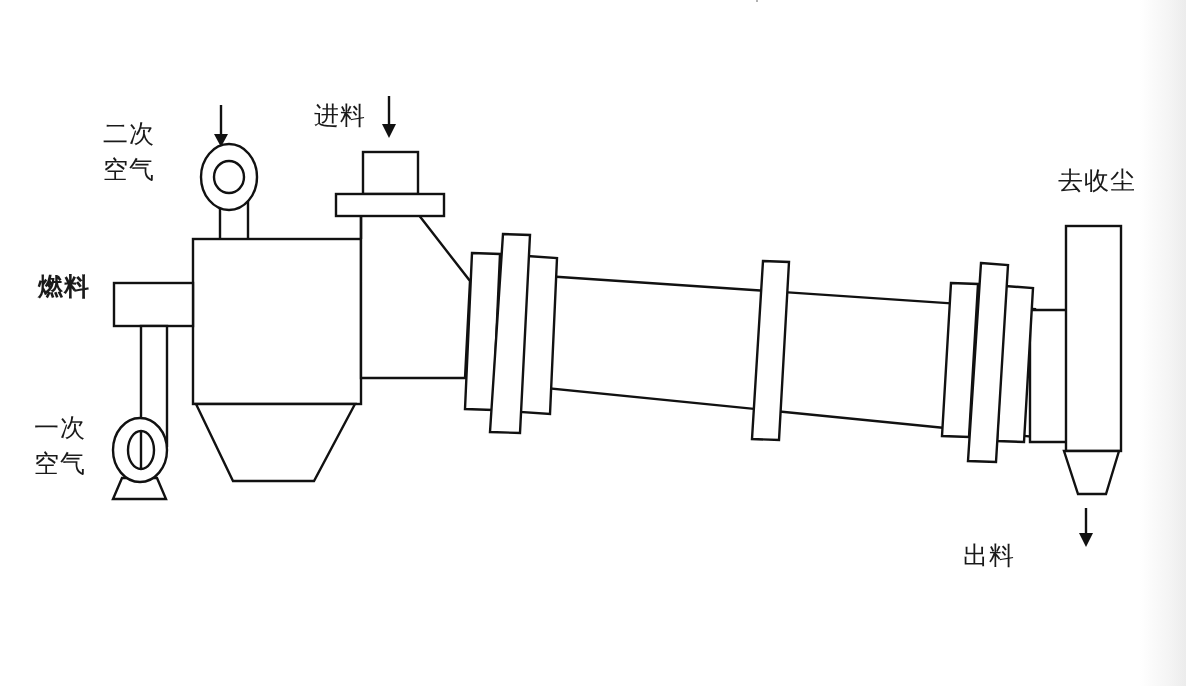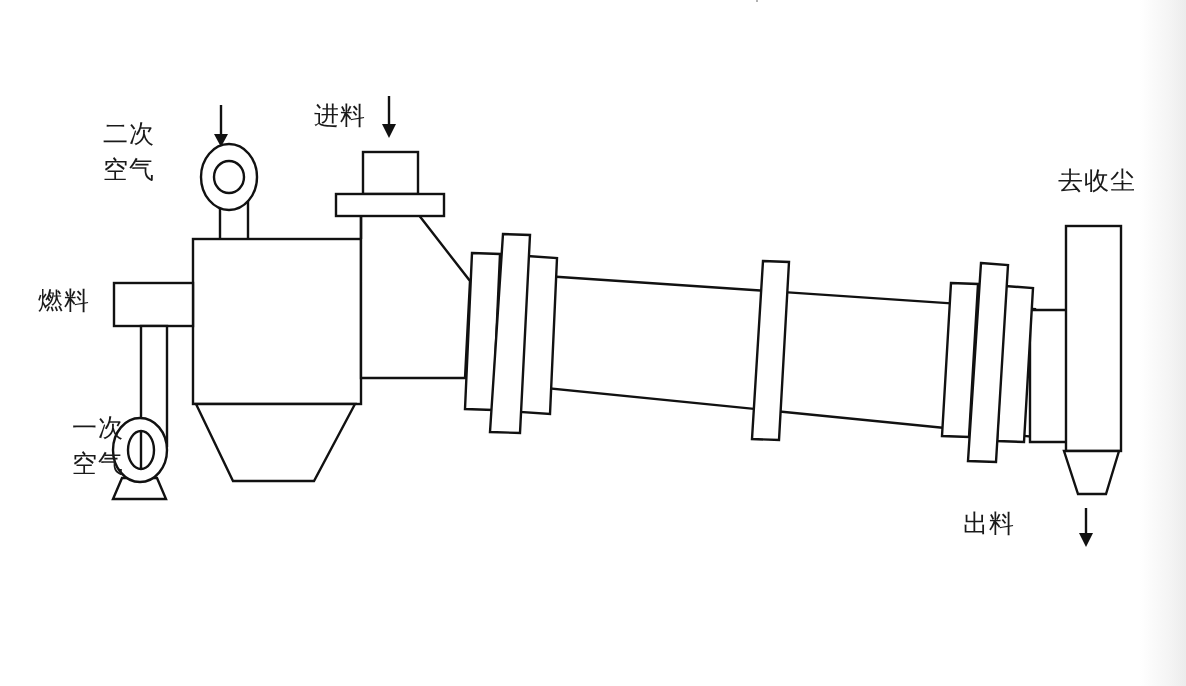--- a/index.html
+++ b/index.html
@@ -91,23 +91,23 @@
     <circle cx="757" cy="1" r="1" fill="#999"></circle>
   </svg>
 
   <div class="lbl" style="left:103px; top:118px;">
     <div>二次</div>
     <div style="margin-top:4px;">空气</div>
   </div>
 
   <div class="lbl" style="left:314px; top:100px;">进料</div>
 
-  <div class="lbl" style="left:38px; top:285px;">燃料</div>
+  <div class="lbl" style="left:38px; top:271px;font-weight:bold;">燃料</div>
 
-  <div class="lbl" style="left:34px; top:412px;margin-left:38px;">
+  <div class="lbl" style="left:34px; top:412px;">
     <div>一次</div>
     <div style="margin-top:4px;">空气</div>
   </div>
 
   <div class="lbl" style="left:1058px; top:167px;font-family:Liberation Mono, monospace;">去收尘</div>
 
-  <div class="lbl" style="left:963px; top:508px;">出料</div>
+  <div class="lbl" style="left:963px; top:540px;">出料</div>
 </div>
 
 </body></html>

